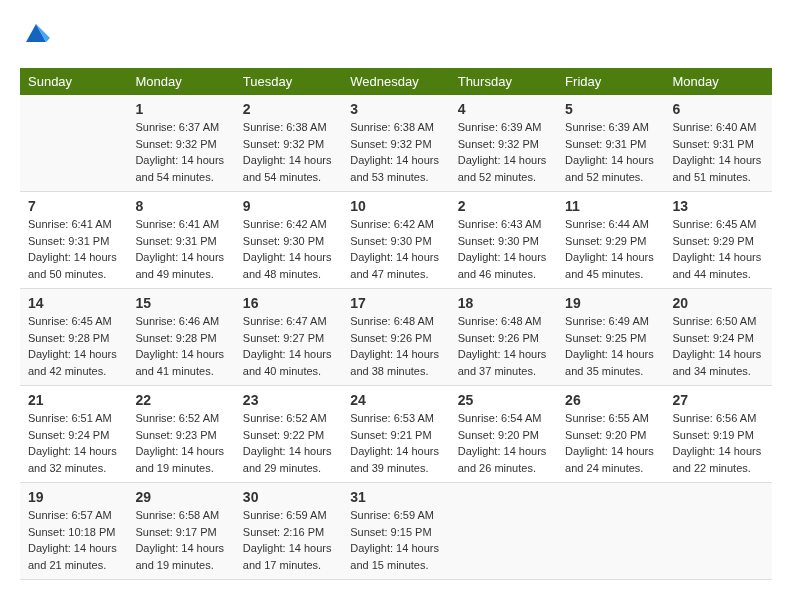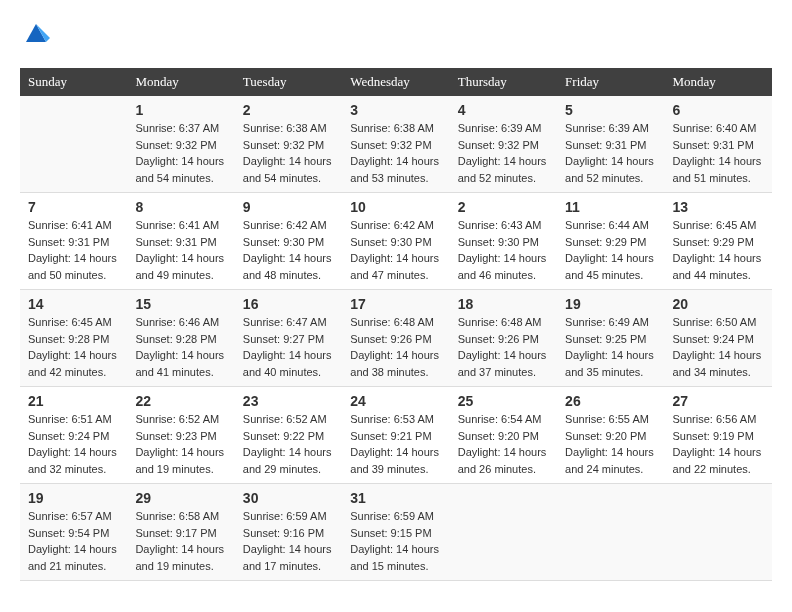--- a/index.html
+++ b/index.html
@@ -44,23 +44,22 @@
     .subtitle {
       font-size: 18px;
       color: #444;
     }
     table {
       width: 100%;
       border-collapse: collapse;
       font-size: 11px;
     }
     thead tr {
-      background-color: #404040;
+      background-color: #4d7c0f;
       color: #fff;
-      font-family: Liberation Serif, serif;
     }
     thead th {
       padding: 6px 8px;
       text-align: left;
       font-size: 13px;
       font-weight: normal;
     }
     tbody tr {
       vertical-align: top;
       border-bottom: 1px solid #ddd;
@@ -316,35 +315,35 @@
           <span class="cell-line">Sunrise: 6:56 AM</span>
           <span class="cell-line">Sunset: 9:19 PM</span>
           <span class="cell-line">Daylight: 14 hours</span>
           <span class="cell-line">and 22 minutes.</span>
         </td>
       </tr>
       <tr>
         <td>
           <span class="day-num">19</span>
           <span class="cell-line">Sunrise: 6:57 AM</span>
-          <span class="cell-line">Sunset: 9:54 PM</span>
+          <span class="cell-line">Sunset: 10:18 PM</span>
           <span class="cell-line">Daylight: 14 hours</span>
           <span class="cell-line">and 21 minutes.</span>
         </td>
         <td>
           <span class="day-num">29</span>
           <span class="cell-line">Sunrise: 6:58 AM</span>
           <span class="cell-line">Sunset: 9:17 PM</span>
           <span class="cell-line">Daylight: 14 hours</span>
           <span class="cell-line">and 19 minutes.</span>
         </td>
         <td>
           <span class="day-num">30</span>
           <span class="cell-line">Sunrise: 6:59 AM</span>
-          <span class="cell-line">Sunset: 9:16 PM</span>
+          <span class="cell-line">Sunset: 2:16 PM</span>
           <span class="cell-line">Daylight: 14 hours</span>
           <span class="cell-line">and 17 minutes.</span>
         </td>
         <td>
           <span class="day-num">31</span>
           <span class="cell-line">Sunrise: 6:59 AM</span>
           <span class="cell-line">Sunset: 9:15 PM</span>
           <span class="cell-line">Daylight: 14 hours</span>
           <span class="cell-line">and 15 minutes.</span>
         </td>

